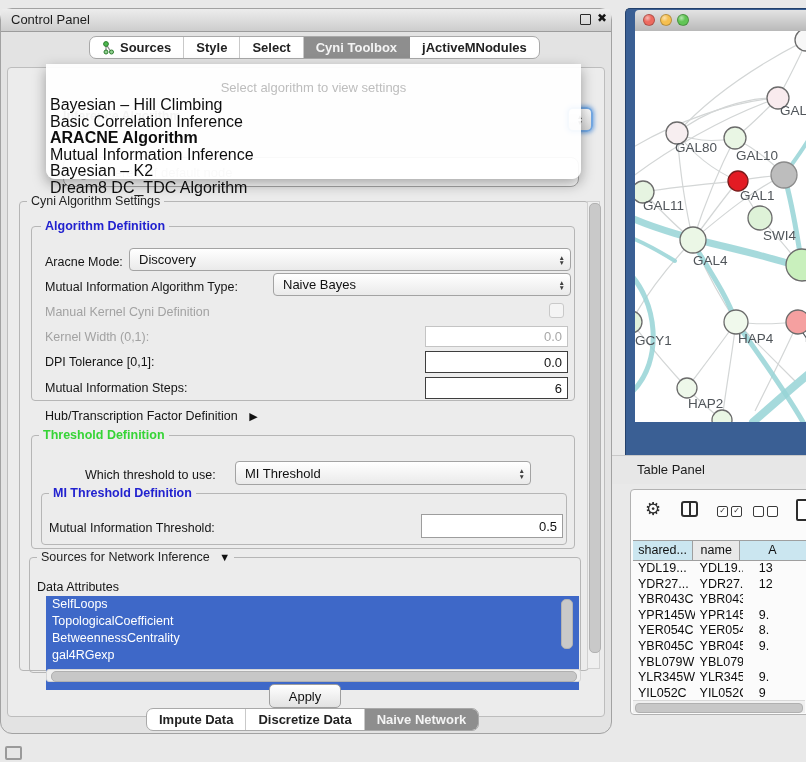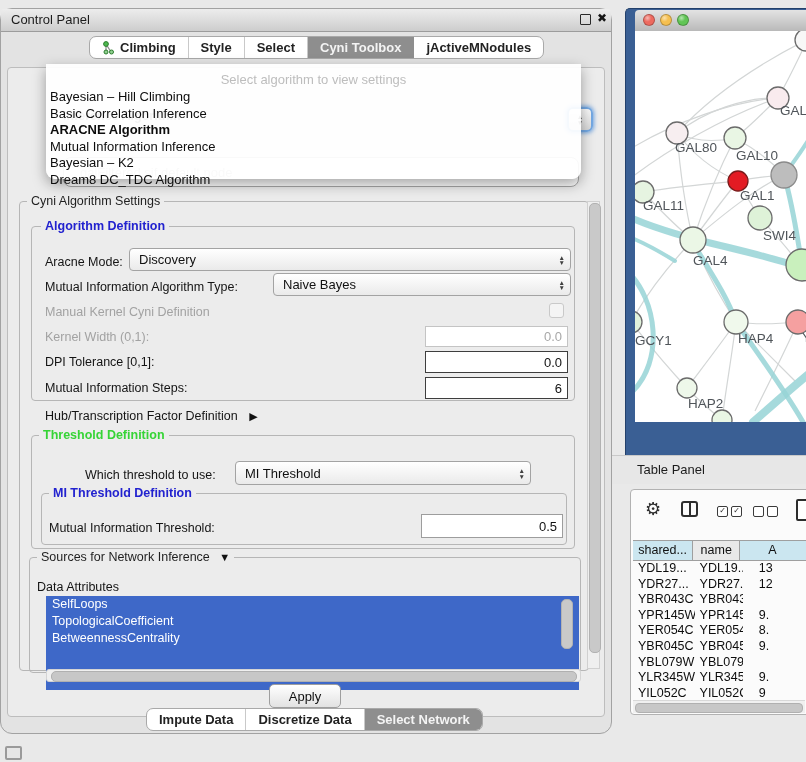--- a/index.html
+++ b/index.html
@@ -57,22 +57,22 @@
   .vscroll-track{position:absolute;left:586px;top:192px;width:13px;height:468px;background:#efefef;
                  border:1px solid #d0d0d0;box-sizing:border-box;z-index:2}
   .vscroll-thumb{position:absolute;left:587.5px;top:194px;width:10px;height:448px;background:#c9c9c9;
                  border:1px solid #b2b2b2;border-radius:5px;z-index:3}
   .apply-btn{position:absolute;left:268px;top:675px;width:70px;height:22px;background:linear-gradient(#ffffff,#e2e2e2);
              border:1px solid #9e9e9e;border-radius:5px;font-size:13px;color:#111;display:flex;
              align-items:center;justify-content:center;z-index:2}
   
   .algo-popup{position:absolute;left:45px;top:55px;width:535px;height:115px;background:rgba(255,255,255,0.93);
               border-radius:0 0 9px 9px;box-shadow:0 5px 14px rgba(0,0,0,0.35);z-index:10}
-  .popup-placeholder{text-align:center;font-size:13px;color:#bdbdbd;padding-top:8px;height:17px}
-  .popup-item{font-size:13px;color:#0d0d0d;padding:1px 12px 1px 4px;line-height:14.6px;white-space:nowrap}
+  .popup-placeholder{text-align:center;font-size:13px;color:#bdbdbd;padding-top:16px;height:17px}
+  .popup-item{font-size:16px;color:#0d0d0d;padding:1px 12px 1px 4px;line-height:14.6px;white-space:nowrap}
   .popup-item.bold{font-weight:bold}
   
   .behind-label{position:absolute;left:62px;top:100px;font-size:12.5px;font-weight:bold;color:#555;z-index:5}
   .stepper-focused{position:absolute;left:566px;top:98px;width:26px;height:25px;border-radius:6px;
                    background:linear-gradient(#fbfbfb,#d9d9d9);border:2px solid #74a9e4;
                    box-shadow:0 0 4px 1px #6fa4e2;box-sizing:border-box;z-index:5;display:flex;
                    flex-direction:column;align-items:center;justify-content:center;font-size:6.5px;
                    line-height:6px;color:#3f3f3f}
   .net-combo{position:absolute;left:62px;top:148px;width:516px;height:30px;border:1.5px solid #a6a6a6;
              border-radius:8px;background:#fdfdfd;box-sizing:border-box;z-index:5;display:flex;
@@ -125,21 +125,21 @@
 
     <div class="tabbar" id="top-tabs" style="left:88px;top:27px">
         <div class="tab">
           <svg viewBox="0 0 13 14" class="neticon">
             <line x1="4" y1="3" x2="4" y2="10" stroke="#8a8a8a" stroke-width="1.2"></line>
             <line x1="4" y1="3" x2="9" y2="11" stroke="#8a8a8a" stroke-width="1.2"></line>
             <circle cx="4" cy="3" r="2.4" fill="#4db84f" stroke="#2c7d2e"></circle>
             <circle cx="4" cy="11" r="2" fill="#8fd08f" stroke="#2c7d2e"></circle>
             <circle cx="9.5" cy="11" r="2" fill="#8fd08f" stroke="#2c7d2e"></circle>
           </svg>
-          <span>Climbing</span>
+          <span>Sources</span>
         </div>
         <div class="tab">
           <span>Style</span>
         </div>
         <div class="tab">
           <span>Select</span>
         </div>
         <div class="tab sel">
           <span>Cyni Toolbox</span>
         </div>
@@ -230,40 +230,41 @@
     <span class="legend" style="left:36px;top:541px">
       <span>Sources for Network Inference</span>
       <span class="tri" style="margin-left:6px">▼</span>
     </span>
     <span class="lbl" style="left:36px;top:571px">Data Attributes</span>
 
     <div class="attr-list" id="attr-list">
         <div class="attr-item">SelfLoops</div>
         <div class="attr-item">TopologicalCoefficient</div>
         <div class="attr-item">BetweennessCentrality</div>
+        <div class="attr-item">gal4RGexp</div>
       </div>
     <div class="list-thumb"></div>
     <div class="hscroll-track"></div>
     <div class="hscroll-thumb"></div>
     <div class="vscroll-track"></div>
     <div class="vscroll-thumb"></div>
 
     <div class="apply-btn">
       <span>Apply</span>
     </div>
 
     <div class="tabbar" id="bottom-tabs" style="left:145px;top:699px">
         <div class="tab">
           <span>Impute Data</span>
         </div>
         <div class="tab">
           <span>Discretize Data</span>
         </div>
         <div class="tab sel">
-          <span>Select Network</span>
+          <span>Naive Network</span>
         </div>
       </div>
 
     <div class="algo-popup">
       <div class="popup-placeholder">Select algorithm to view settings</div>
       <div id="popup-items">
           <div class="popup-item">Bayesian – Hill Climbing</div>
           <div class="popup-item">Basic Correlation Inference</div>
           <div class="popup-item bold">ARACNE Algorithm</div>
           <div class="popup-item">Mutual Information Inference</div>

